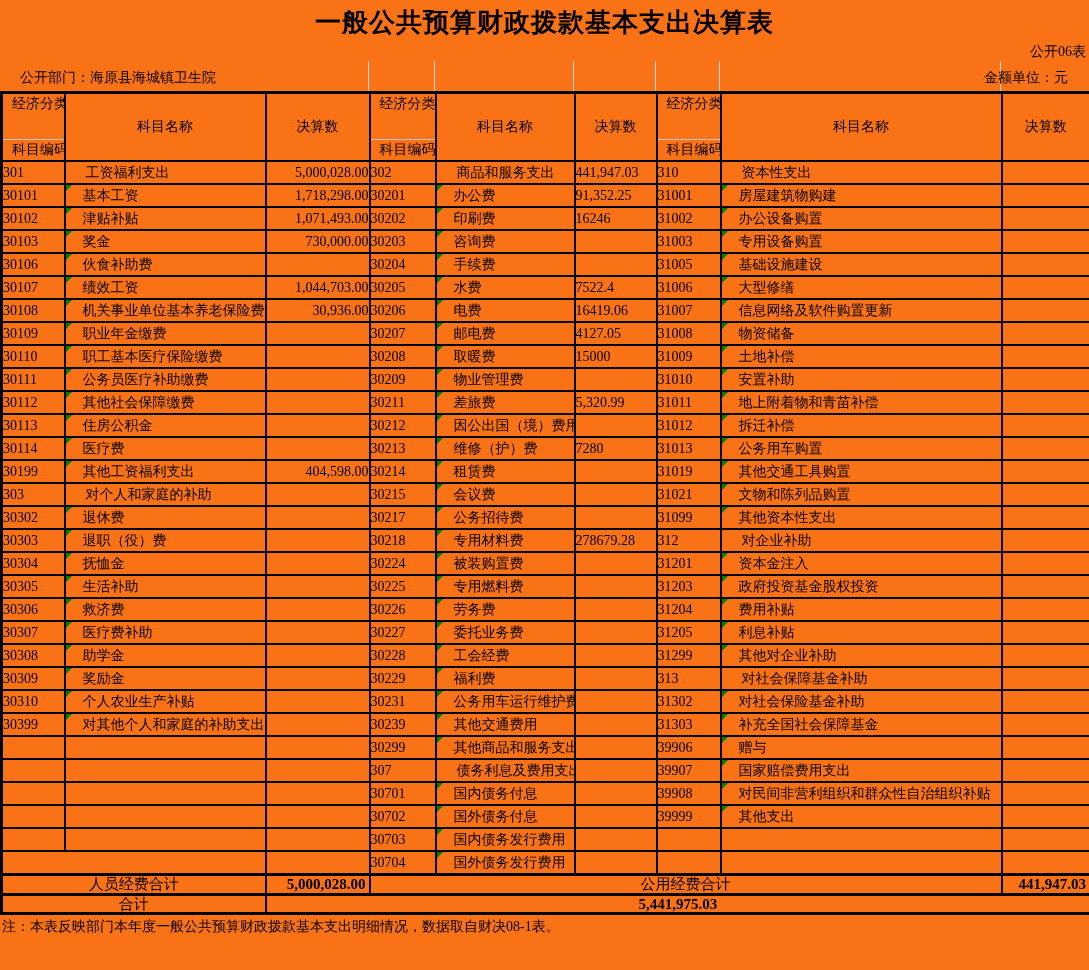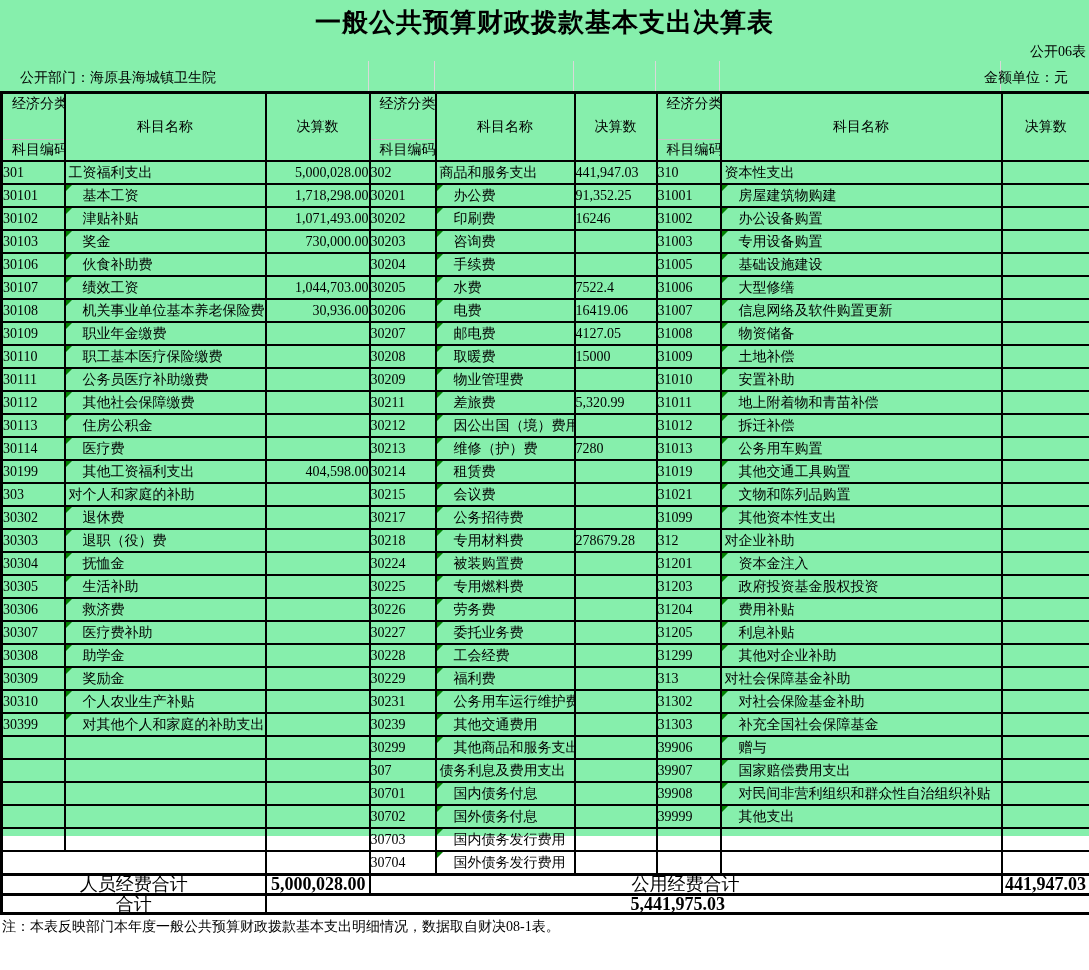--- a/index.html
+++ b/index.html
@@ -1,21 +1,21 @@
 <!DOCTYPE html>
 <html><head>
 <meta charset="utf-8">
 <style>
   html,body{margin:0;padding:0;background:#fff;}
   body{
     width:1089px;height:970px;overflow:hidden;color:#000;
     font-family:"Liberation Serif","DejaVu Serif",serif;
     --tri:#008000;
   }
-  .page{position:relative;width:1089px;height:836px;background:#86efac;}
+  .page{position:relative;width:1089px;height:970px;background:#f97316;}
 
   .title{
     text-align:center;font-size:26px;font-weight:bold;
     padding-top:6px;height:36px;line-height:34px;letter-spacing:1px;
   }
   .table-no{
     text-align:right;font-size:14px;height:19px;line-height:19px;padding-right:3px;
   }
   .meta-band{position:relative;height:30px;font-size:14px;}
   .meta-band .dept{position:absolute;left:20px;bottom:4px;}
@@ -33,31 +33,31 @@
   thead th{
     height:42px;font-weight:normal;font-size:14px;text-align:center;vertical-align:middle;
   }
   th.hcode{text-align:left;}
   th.hcode span{display:block;line-height:20px;padding-left:9px;}
   th.hcode .l2{border-top:1px solid #c4c4c4;margin-top:25px;}
 
   tbody td{height:21px;line-height:21px;font-size:14px;}
   td.code{padding-left:3px;text-align:left;}
   td.name{text-align:left;}
-  td.name.top{padding-left:3px;}
+  td.name.top{padding-left:20px;}
   td.name.sub{padding-left:17px;}
   td.name.tri::before{
     content:"";position:absolute;top:0;left:0;width:0;height:0;
     border-top:6px solid var(--tri);border-right:6px solid transparent;
   }
   td.val{padding:0 3px;}
   td.val.g0{text-align:right;}
   td.val.g1,td.val.g2{text-align:left;}
 
-  tfoot td{font-size:18px;vertical-align:middle;}
+  tfoot td{font-size:15px;vertical-align:middle;}
   tr.totals td{border-top:3px solid #000;height:17px;line-height:17px;}
   tr.grand td{border-top:3px solid #000;height:16px;line-height:16px;}
   .center{text-align:center;}
   .rightal{text-align:right;padding-right:3px !important;}
   .bold{font-weight:bold;}
 
   .note{font-size:14px;padding:3px 2px 0 2px;line-height:18px;}
 </style>
 </head>
 <body style="--tri: #008000;">

